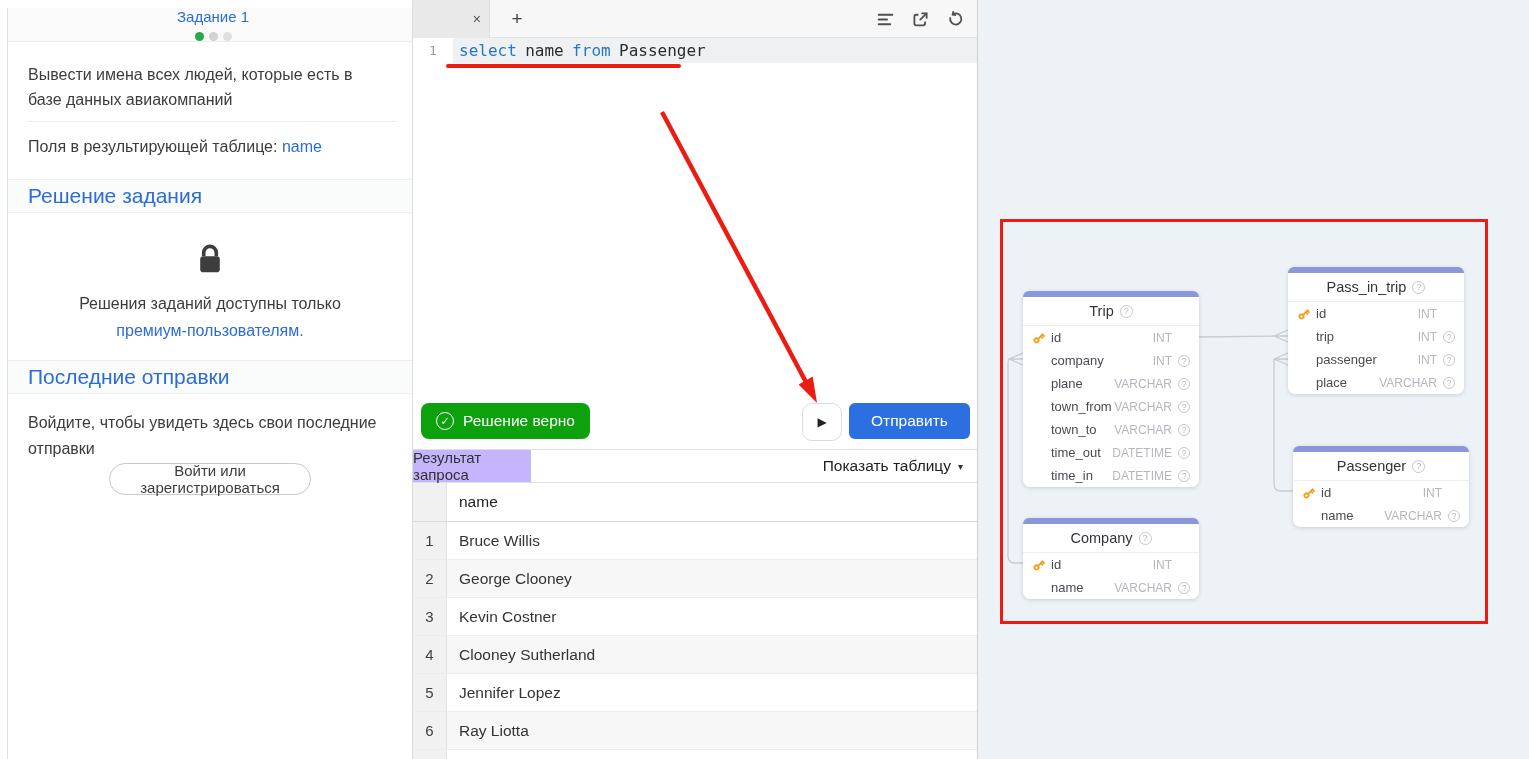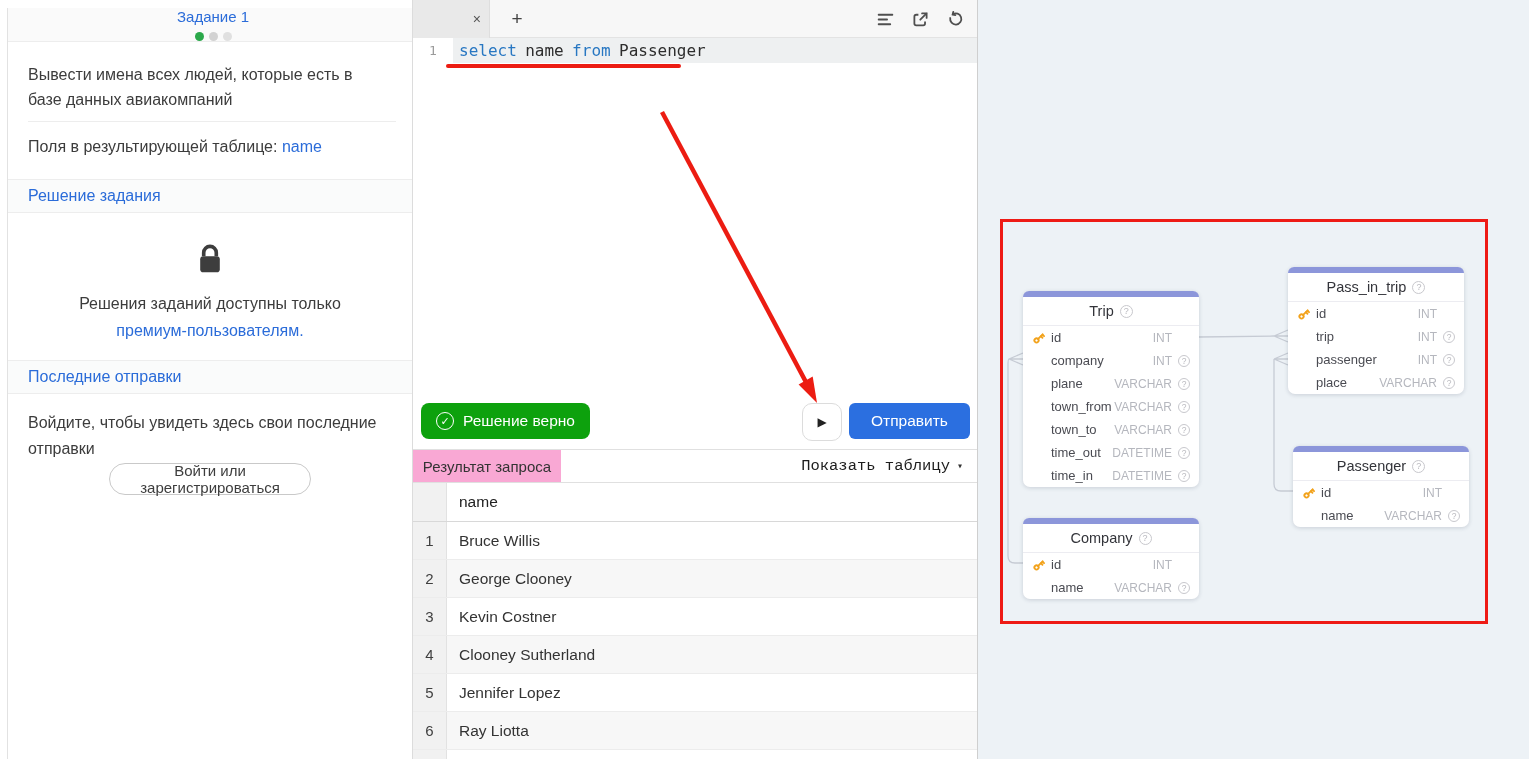--- a/index.html
+++ b/index.html
@@ -11,21 +11,21 @@
   .task-card{position:absolute;left:7px;top:8px;right:0;bottom:0;border-left:1px solid #e2e2e2;}
   .s-header{position:absolute;left:0;top:0;right:0;height:34px;background:#fafafa;border-bottom:1px solid #ededed;display:flex;align-items:center;justify-content:space-between;padding:0 14px 0 20px;box-sizing:border-box;flex-direction:column;}
   .s-title{color:#2b6cd9;font-size:15px;}
   .dots{display:flex;gap:5px;align-items:center;}
   .dot{width:9px;height:9px;border-radius:50%;}
   .dot.g{background:#2ba84a;} .dot.l1{background:#d2d2d2;} .dot.l2{background:#e0e0e0;}
   .task-text{position:absolute;left:20px;top:54px;width:350px;font-size:16px;line-height:25px;color:#3c3c3c;}
   .s-divider{position:absolute;left:20px;top:113px;right:16px;border-top:1px solid #ededed;}
   .fields-line{position:absolute;left:20px;top:130px;font-size:16px;color:#3c3c3c;}
   .fields-line a{color:#2b6cd9;text-decoration:none;}
-  .s-section{position:absolute;left:0;right:0;height:34px;background:#fafbfb;border-top:1px solid #ededed;border-bottom:1px solid #ededed;box-sizing:border-box;display:flex;align-items:center;padding-left:20px;color:#2b6cd9;font-size:16px;}
+  .s-section{position:absolute;left:0;right:0;height:34px;background:#fafbfb;border-top:1px solid #ededed;border-bottom:1px solid #ededed;box-sizing:border-box;display:flex;align-items:center;padding-left:20px;color:#2b6cd9;font-size:21px;}
   .sec-solution{top:171px;} .sec-submissions{top:352px;}
   .lock-wrap{position:absolute;left:0;top:234px;right:0;text-align:center;}
   .premium{position:absolute;left:0;top:282px;right:0;text-align:center;font-size:16px;line-height:27px;color:#3c3c3c;}
   .premium a{color:#2b6cd9;text-decoration:none;}
   .login-hint{position:absolute;left:20px;top:402px;width:370px;font-size:16px;line-height:26px;color:#3c3c3c;}
   .login-btn{position:absolute;left:50%;transform:translateX(-50%);top:455px;height:32px;padding:13px 26px;background:#fff;border:1px solid #c9c9c9;border-radius:16px;font-size:15px;color:#3d3d3d;font-family:"Liberation Sans",sans-serif;display:flex;align-items:center;cursor:pointer;}
 
   
   .editor-panel{position:absolute;left:413px;top:0;width:565px;height:759px;background:#fff;border-right:1px solid #cfcfcf;box-sizing:border-box;}
   .toolbar{position:absolute;left:0;top:0;right:0;height:38px;background:#f7f7f7;border-bottom:1px solid #e3e3e3;box-sizing:border-box;}
@@ -38,22 +38,22 @@
   .code-linebg{position:absolute;left:40px;right:0;top:38px;height:25px;background:#eef0f1;}
   .code-line{position:absolute;left:46px;top:38px;height:25px;display:flex;align-items:center;gap:8.4px;font-family:"DejaVu Sans Mono",monospace;font-size:16px;color:#2d2d2d;}
   .kw{color:#2877c2;}
   .annot-underline{position:absolute;left:33px;top:64px;width:235px;height:3.5px;background:#ec1c12;border-radius:2px;}
   .annot-arrow{position:absolute;left:0;top:0;pointer-events:none;z-index:50;}
   .status-btn{position:absolute;left:8px;top:403px;height:36px;background:#0da10d;border:none;border-radius:8px;color:#fff;font-size:15.5px;display:flex;align-items:center;gap:9px;padding:0 15px;font-family:"Liberation Sans",sans-serif;cursor:pointer;}
   .chk{width:18px;height:18px;border:1.6px solid #fff;border-radius:50%;display:flex;align-items:center;justify-content:center;font-size:11px;color:#fff;box-sizing:border-box;}
   .play-btn{position:absolute;left:389px;top:403px;width:38px;height:36px;background:#fff;border:1px solid #dcdcdc;border-radius:10px;display:flex;align-items:center;justify-content:center;font-size:12px;color:#222;cursor:pointer;}
   .submit-btn{position:absolute;left:436px;top:403px;width:121px;height:36px;background:#2b6fe0;border:none;border-radius:6px;color:#fff;font-size:15.5px;font-family:"Liberation Sans",sans-serif;cursor:pointer;}
   .results-bar{position:absolute;left:0;right:0;top:449px;height:34px;background:#fff;border-top:1px solid #e0e0e0;border-bottom:1px solid #e0e0e0;box-sizing:border-box;}
-  .rtab{position:absolute;left:0;top:0;width:148px;height:32px;background:#f9a8d4;display:flex;align-items:center;justify-content:center;font-size:15px;color:#333;cursor:pointer;}
-  .show-table{position:absolute;right:14px;top:0;height:32px;display:flex;align-items:center;gap:7px;font-size:15.5px;color:#1d1d1d;cursor:pointer;font-family:Liberation Mono, monospace;}
+  .rtab{position:absolute;left:0;top:0;width:118px;height:32px;background:#c4b5fd;display:flex;align-items:center;justify-content:center;font-size:15px;color:#333;cursor:pointer;}
+  .show-table{position:absolute;right:14px;top:0;height:32px;display:flex;align-items:center;gap:7px;font-size:15.5px;color:#1d1d1d;cursor:pointer;}
   .show-table .caret{font-size:10px;color:#333;}
   .rtable{position:absolute;left:0;right:0;top:483px;}
   .rhead,.rrow{display:flex;height:38px;border-bottom:1px solid #ececec;box-sizing:border-box;}
   .rhead{height:39px;border-bottom:1px solid #d8d8d8;}
   .num-cell{width:34px;background:#f1f1f1;border-right:1px solid #e2e2e2;box-sizing:border-box;display:flex;align-items:center;justify-content:center;font-size:15px;color:#3f3f3f;flex:none;}
   .val-cell{flex:1;display:flex;align-items:center;padding-left:12px;font-size:15.5px;color:#333;}
   .rhead .val-cell{color:#222;}
   .rrow.alt .val-cell{background:#f7f7f7;}
   .rrow-partial{display:flex;height:9px;}
   .rrow-partial .num-cell{height:9px;}

